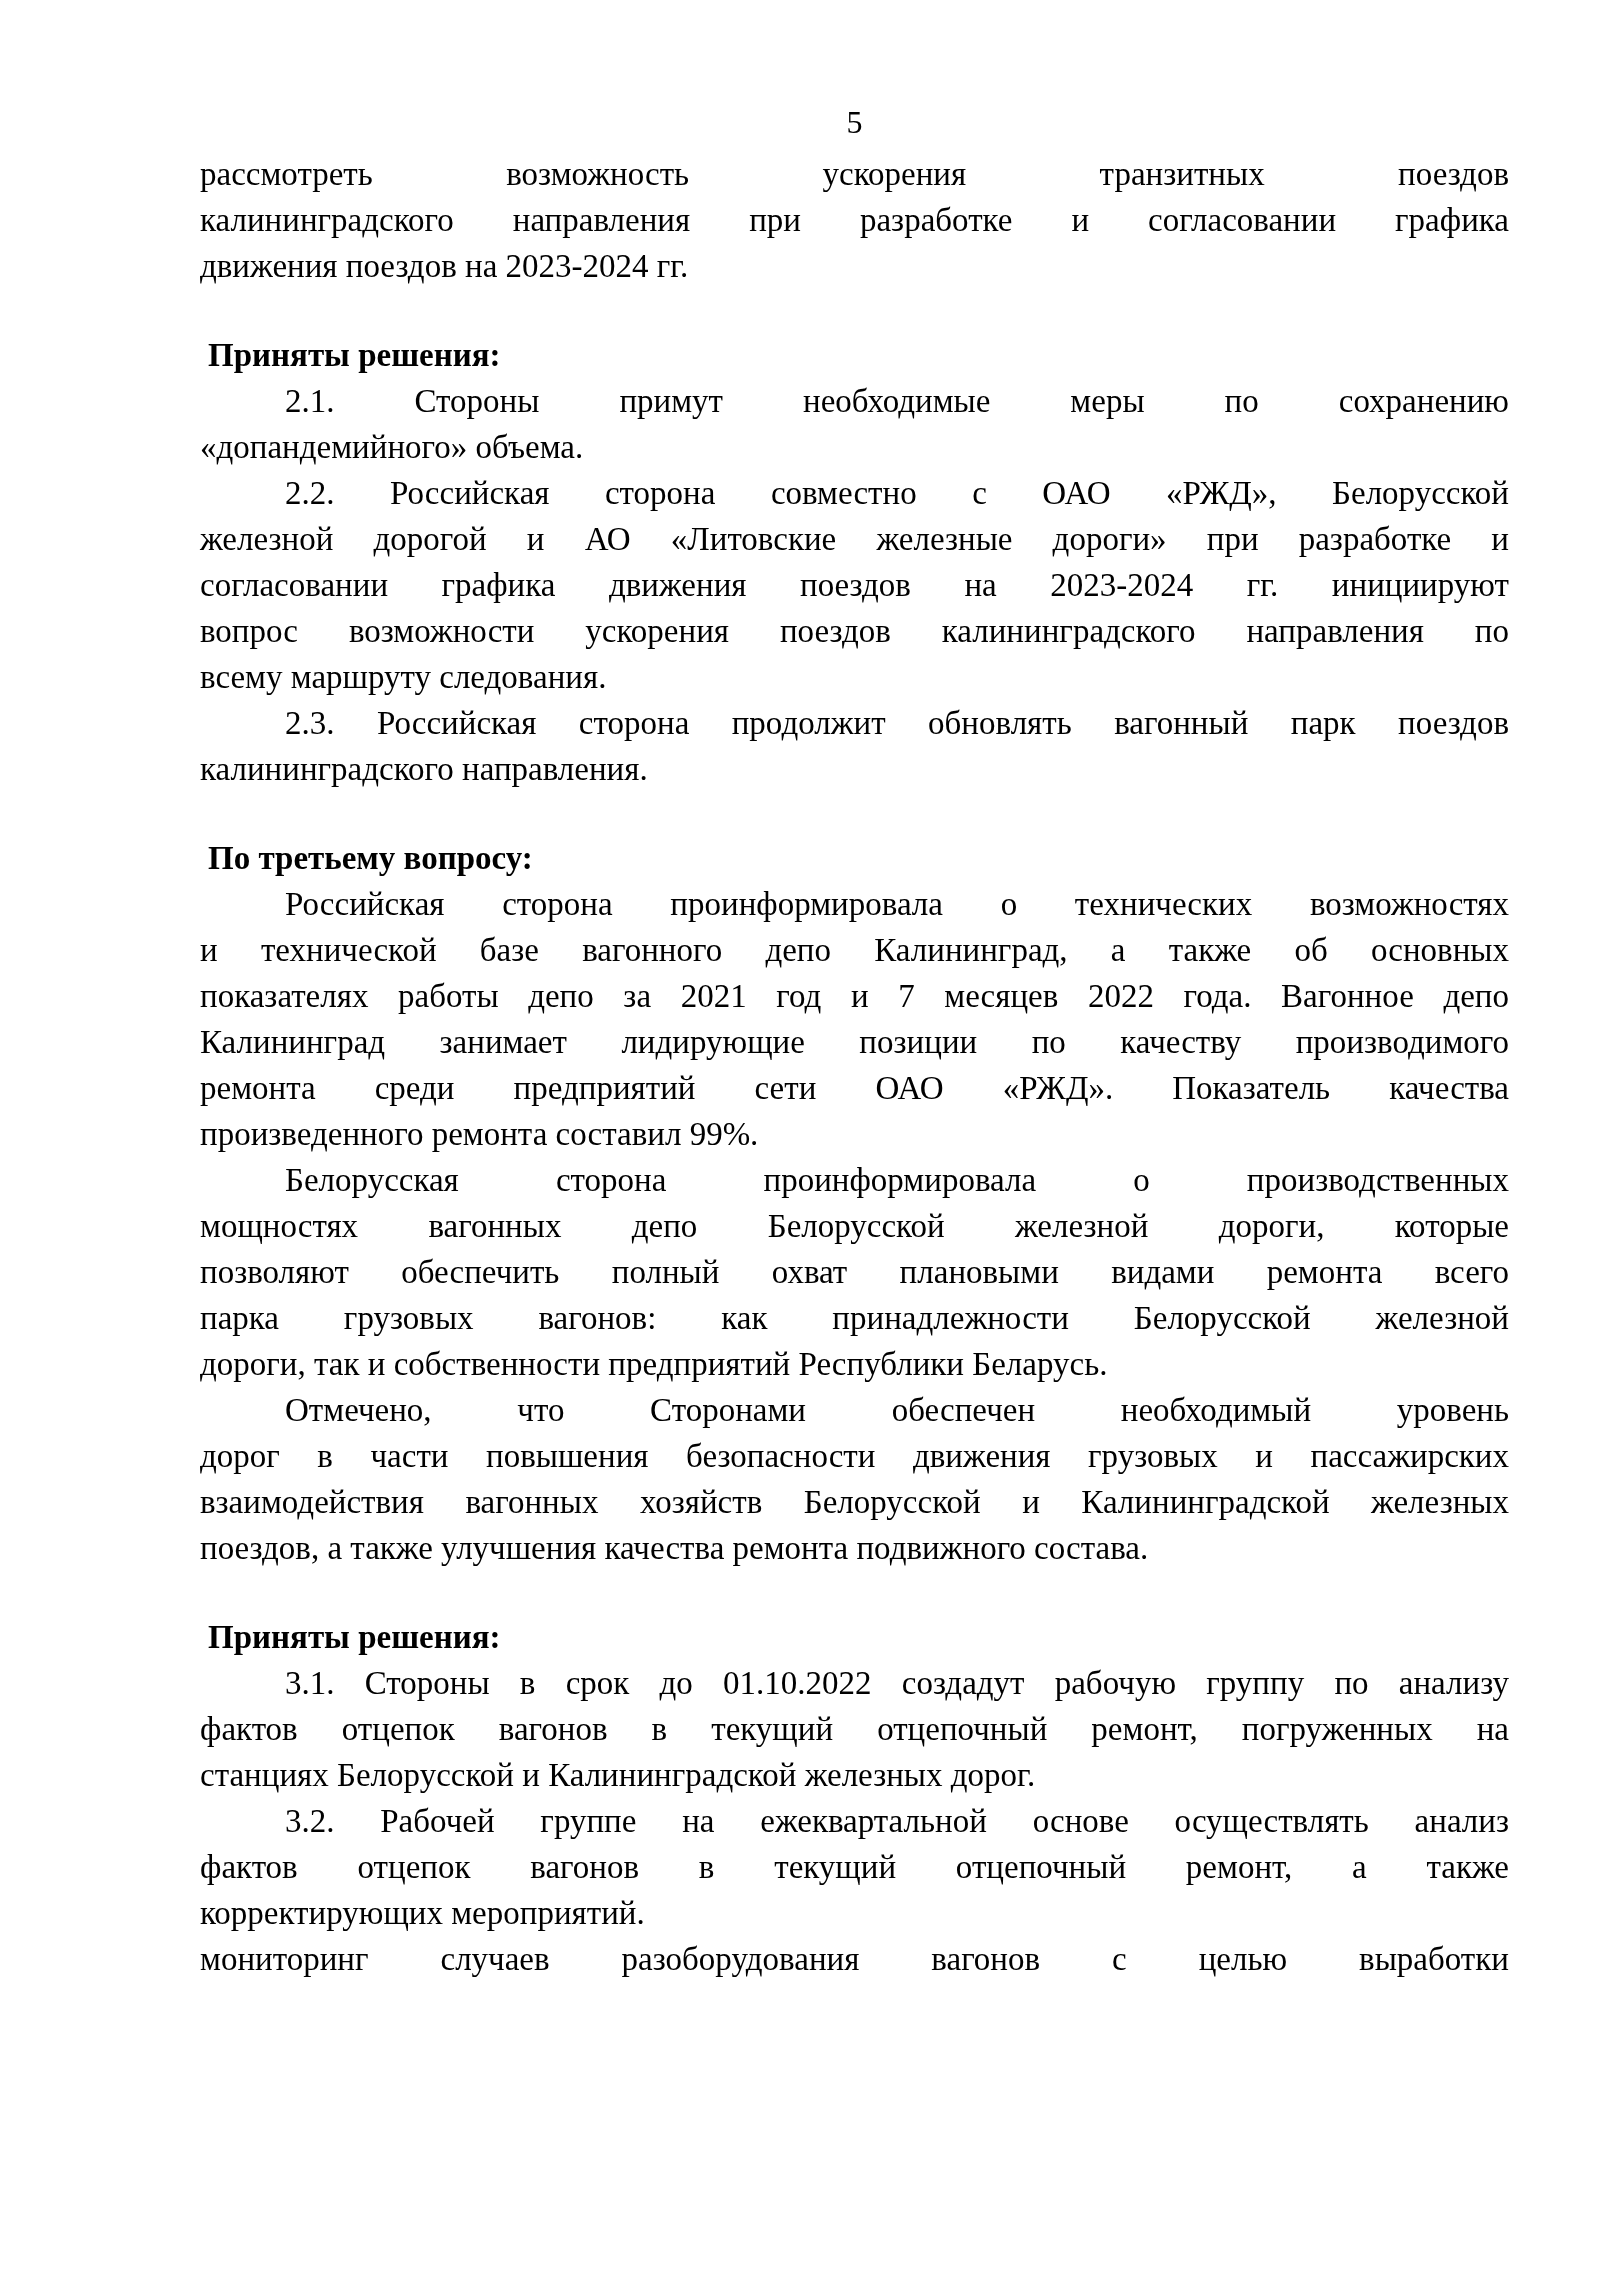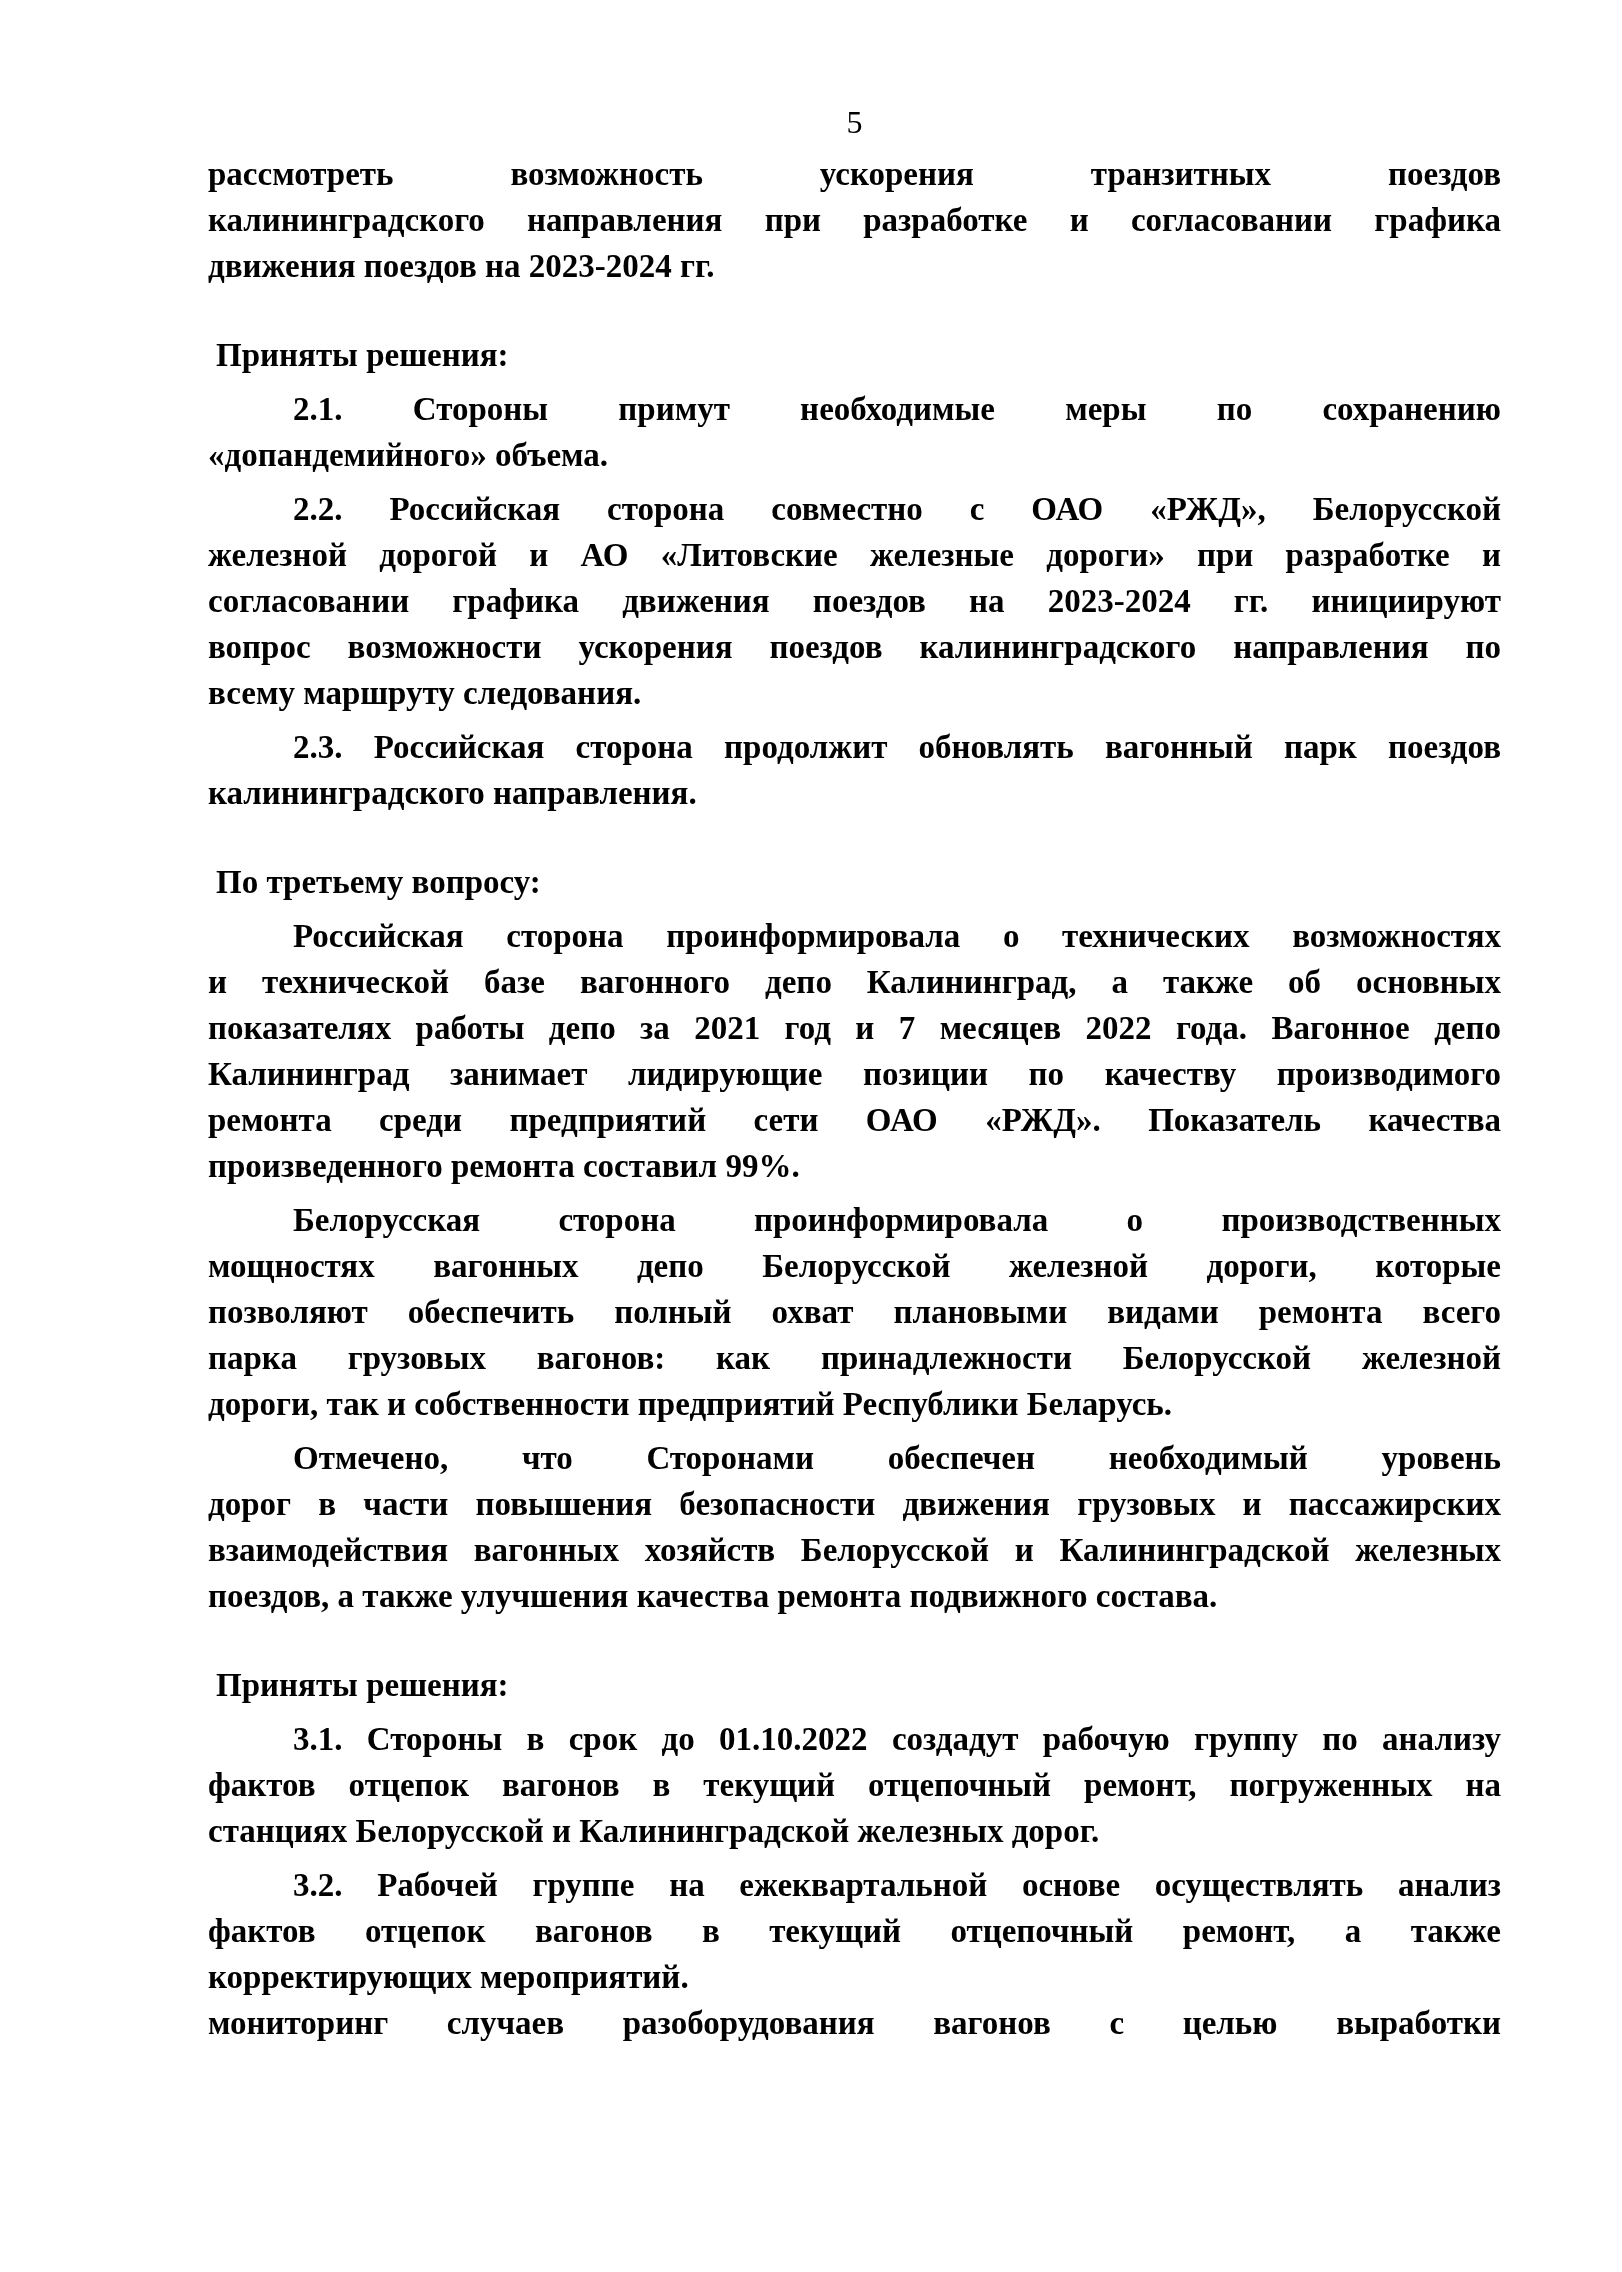--- a/index.html
+++ b/index.html
@@ -21,37 +21,36 @@
     padding: 103px 113px 0 200px;
     overflow: hidden;
   }
   .page-number {
     text-align: center;
     font-size: 32px;
     line-height: 39px;
     margin-bottom: 9px;
   }
   .content p.para {
-    margin: 8px;
-    font-weight: bold;
+    margin: 0;
   }
   .content .line {
     display: block;
     text-align: justify;
     text-align-last: justify;
   }
   .content .line.last {
     text-align-last: left;
   }
   .content p.para.indent .line.first {
     text-indent: 85px;
   }
   .content .heading {
     font-weight: bold;
-    margin: 43px 0 0 16px;
+    margin: 43px 0 0 8px;
     text-align: left;
   }
   .content .heading.underline {
     text-decoration-thickness: 4.5px;
     text-underline-offset: 7.7px;
   }
 </style>
 </head>
 <body>
 

